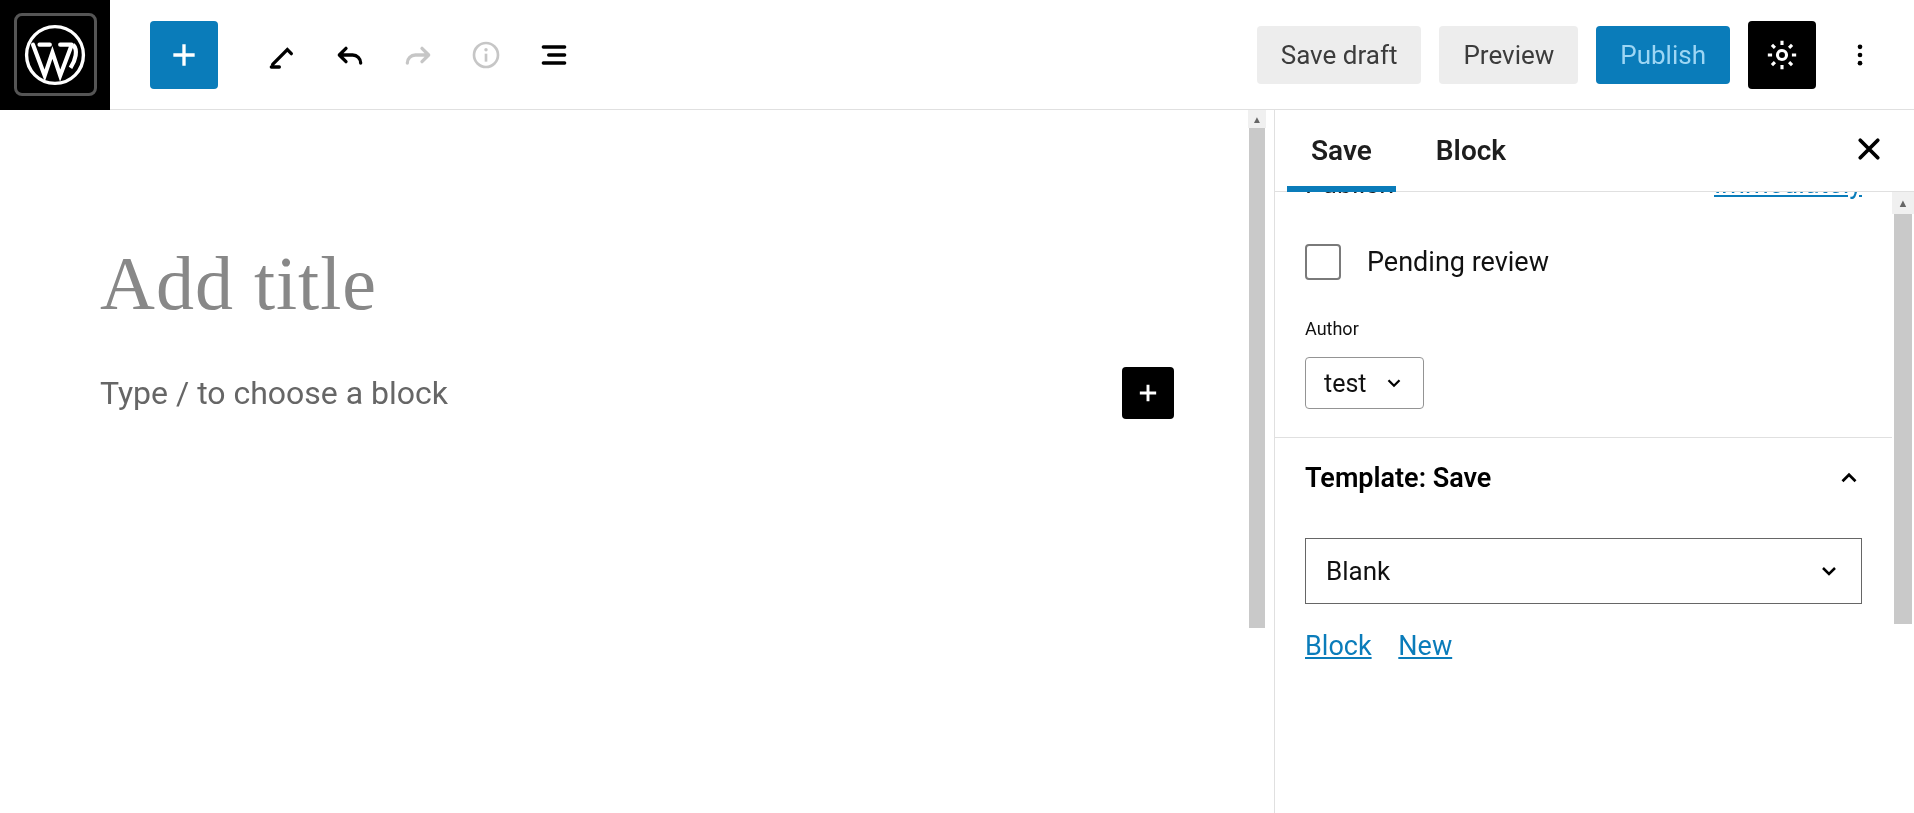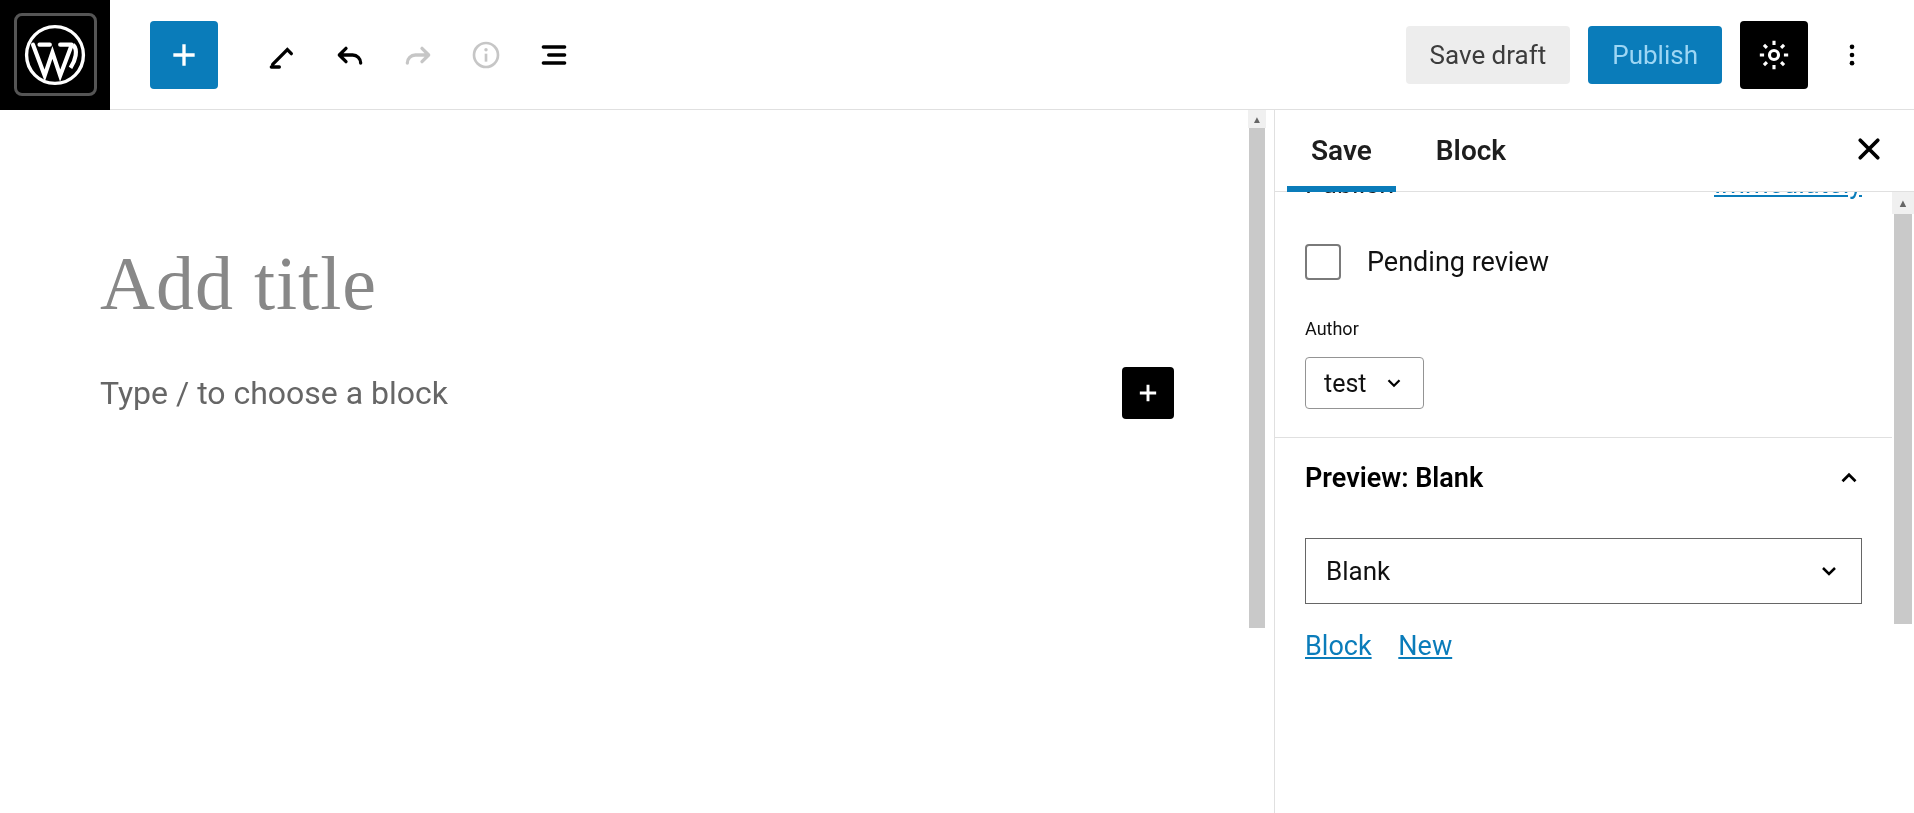--- a/index.html
+++ b/index.html
@@ -7,21 +7,21 @@
 
   
   .top-bar { display: flex; align-items: center; height: 110px; border-bottom: 1px solid #e0e0e0; background: #fff; position: relative; }
   .wp-logo { width: 110px; height: 110px; background: #000; display: flex; align-items: center; justify-content: center; }
   .wp-logo-inner { width: 83px; height: 83px; border: 3px solid #555; border-radius: 8px; display: flex; align-items: center; justify-content: center; }
   .toolbar-left { display: flex; align-items: center; gap: 0; margin-left: 40px; }
   .tb-btn { width: 68px; height: 68px; display: flex; align-items: center; justify-content: center; border-radius: 4px; cursor: pointer; }
   .tb-btn.add { background: #0a7cba; color: #fff; margin-right: 30px; }
   .tb-btn svg { width: 32px; height: 32px; }
   .tb-btn.dim svg { opacity: 0.22; }
-  .toolbar-right { margin-left: auto; display: flex; align-items: center; gap: 18px; padding-right: 36px; }
+  .toolbar-right { margin-left: auto; display: flex; align-items: center; gap: 18px; padding-right: 28px; }
   .pill { height: 58px; padding: 0 24px; display: flex; align-items: center; font-size: 26px; border-radius: 4px; cursor: pointer; }
   .pill.gray { background: #ededed; color: #3c3c3c; }
   .pill.blue { background: #0a7cba; color: #9dd6f4; }
   .settings-btn { width: 68px; height: 68px; background: #000; display: flex; align-items: center; justify-content: center; border-radius: 4px; cursor: pointer; }
   .more-btn { width: 52px; height: 68px; display: flex; align-items: center; justify-content: center; cursor: pointer; }
 
   
   .main { display: flex; height: calc(813px - 110px); }
   .editor-wrap { flex: 1; position: relative; overflow: hidden; }
   .editor { padding: 130px 100px 0 100px; position: relative; }
@@ -103,20 +103,21 @@
     </div>
     <div class="tb-btn">
       <svg viewBox="0 0 24 24">
           <path d="M4 6 h16 M8 12 h12 M4 18 h16" stroke="#000" stroke-width="2.5" stroke-linecap="round"></path>
         </svg>
     </div>
   </div>
 
   <div class="toolbar-right">
     <div class="pill gray">Save draft</div>
+    <div class="pill gray">Preview</div>
     <div class="pill blue">Publish</div>
     <div class="settings-btn">
       <svg viewBox="0 0 24 24" width="34" height="34">
         <circle cx="12" cy="12" r="3.2" fill="none" stroke="#fff" stroke-width="2.2"></circle>
         <path d="M12 2v3M12 19v3M2 12h3M19 12h3M4.9 4.9l2.1 2.1M17 17l2.1 2.1M4.9 19.1l2.1-2.1M17 7l2.1-2.1" stroke="#fff" stroke-width="2.2"></path>
       </svg>
     </div>
     <div class="more-btn">
       <svg viewBox="0 0 24 24" width="28" height="28">
           <circle cx="12" cy="5" r="2" fill="#000"></circle>
@@ -178,21 +179,21 @@
             <span>test</span>
             <svg viewBox="0 0 24 24" width="22" height="22">
                 <path d="M6 9l6 6 6-6" stroke="#000" stroke-width="2.5" fill="none"></path>
               </svg>
           </div>
         </div>
 
         <div class="section-divider"></div>
 
         <div class="section-header">
-          <span>Preview: Blank</span>
+          <span>Template: Save</span>
           <svg viewBox="0 0 24 24" width="26" height="26">
               <path d="M6 15l6-6 6 6" stroke="#000" stroke-width="2.5" fill="none"></path>
             </svg>
         </div>
 
         <div class="wide-select">
           <span>Blank</span>
           <svg viewBox="0 0 24 24" width="24" height="24">
               <path d="M6 9l6 6 6-6" stroke="#000" stroke-width="2.5" fill="none"></path>
             </svg>

